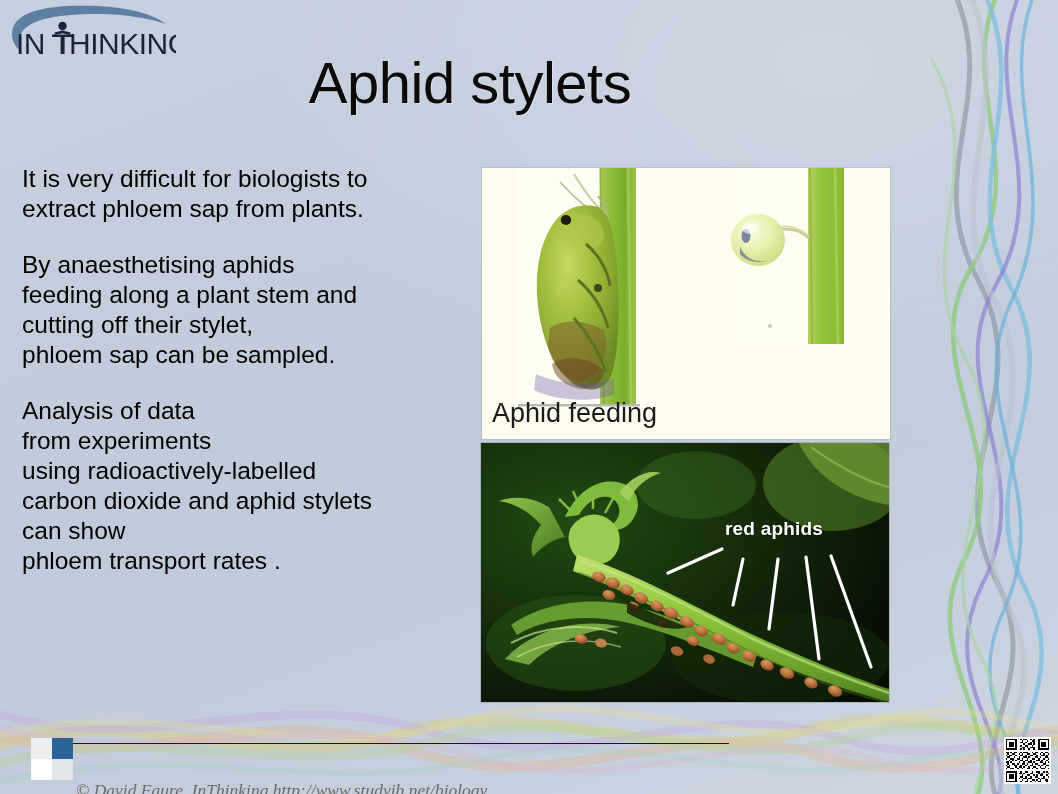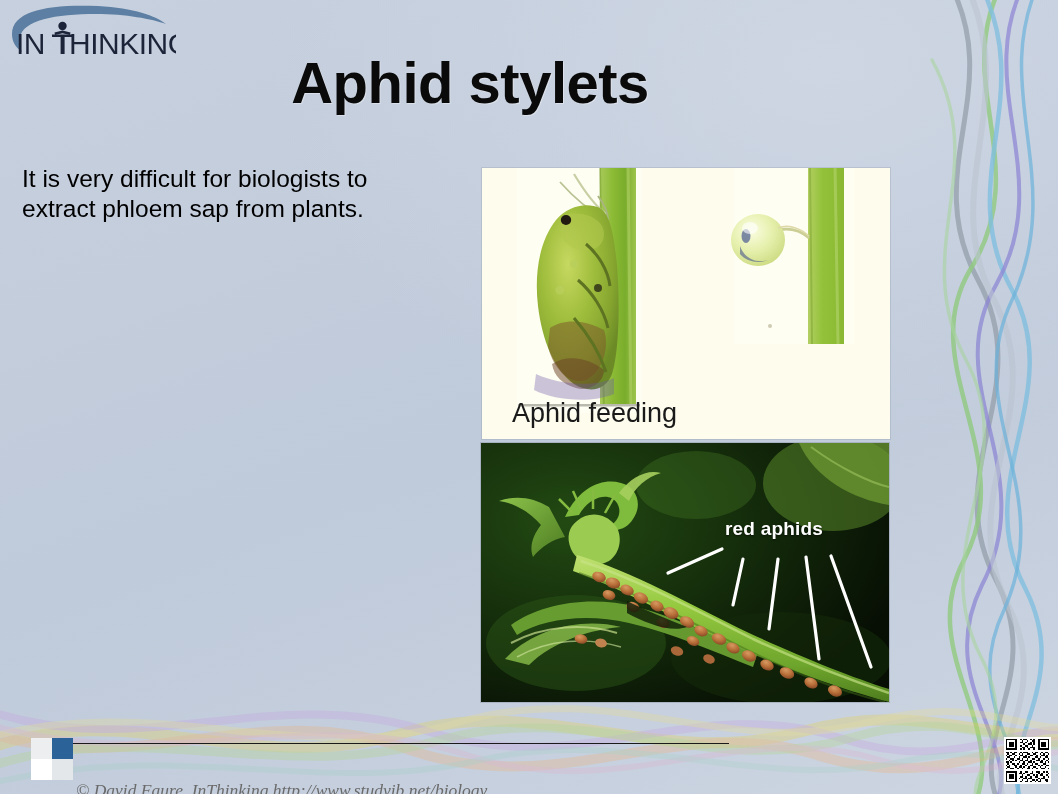--- a/index.html
+++ b/index.html
@@ -21,21 +21,21 @@
   .ribbons svg{position:absolute;display:block;}
   #ribbons-right{right:0;top:0;width:150px;height:794px;}
   #ribbons-bottom{left:0;bottom:0;width:1058px;height:120px;}
 
   
   #logo{position:absolute;left:6px;top:4px;width:170px;height:56px;}
 
   
   #title{
     position:absolute;left:0;top:52px;width:940px;text-align:center;
-    font-size:58px;line-height:62px;color:#0a0a0a;font-weight:700;
+    font-size:58px;line-height:62px;color:#0a0a0a;font-weight:400;
     letter-spacing:-0.5px;
     text-shadow:1px 1px 0 rgba(255,255,255,.35);
   }
 
   
   #textcol{position:absolute;left:22px;top:164px;width:440px;color:#000;}
   .para{font-size:24.5px;line-height:30px;text-align:left;margin:0 0 24px 0;white-space:pre-line;}
   .para.p1{margin-bottom:26px;}
   .para.p2{margin-bottom:26px;}
   .para.p3{margin-bottom:26px;}
@@ -51,21 +51,21 @@
     position:absolute;left:481px;top:443px;width:408px;height:259px;
     overflow:hidden;background:#0a1405;
     box-shadow:0 0 0 1px rgba(120,130,145,.35);
   }
   #fig-top svg,#fig-bottom svg{display:block;width:100%;height:100%;}
 
   .figlabel{
     position:absolute;font-size:27px;line-height:30px;color:#1a1a1a;
     font-weight:400;text-align:center;white-space:pre-line;
   }
-  #lbl-aphid-feeding{left:492px;top:398px;width:205px;text-align:center;}
+  #lbl-aphid-feeding{left:492px;top:398px;width:205px;text-align:left;}
   #lbl-stylet-drop{left:718px;top:366px;width:180px;}
 
   #lbl-red-aphids{
     position:absolute;left:725px;top:518px;
     font-size:19px;font-weight:bold;color:#ffffff;letter-spacing:.2px;
     text-shadow:0 1px 2px rgba(0,0,0,.55);
   }
 
   
   #footer-rule{
@@ -129,20 +129,30 @@
       <path d="M48.5 28.5 L56.5 26.5 L64.5 28.5 L64 31 L56.5 29.2 L49 31 Z"></path>
     </g>
     <text x="63" y="50" font-family="Liberation Sans, sans-serif" font-size="30" letter-spacing="-0.5" fill="#1b2438">HINKING</text>
   </svg>
 
   <div id="title">Aphid stylets</div>
 
   <div id="textcol">
     <p class="para p1">It is very difficult for biologists to
 extract phloem sap from plants.</p>
+    <p class="para p3">By anaesthetising aphids
+feeding along a plant stem and
+cutting off their stylet,
+phloem sap can be sampled.</p>
+    <p class="para p4">Analysis of data
+from experiments
+using radioactively-labelled
+carbon dioxide and aphid stylets
+can show
+phloem transport  rates .</p>
   </div>
 
   <div id="fig-top">
     <svg viewBox="0 0 408 271" preserveAspectRatio="none">
       <defs>
         <linearGradient id="stemA" x1="0" y1="0" x2="1" y2="0">
           <stop offset="0%" stop-color="#a8c95a"></stop>
           <stop offset="35%" stop-color="#8cbb35"></stop>
           <stop offset="70%" stop-color="#7aad2c"></stop>
           <stop offset="100%" stop-color="#9ec44d"></stop>

